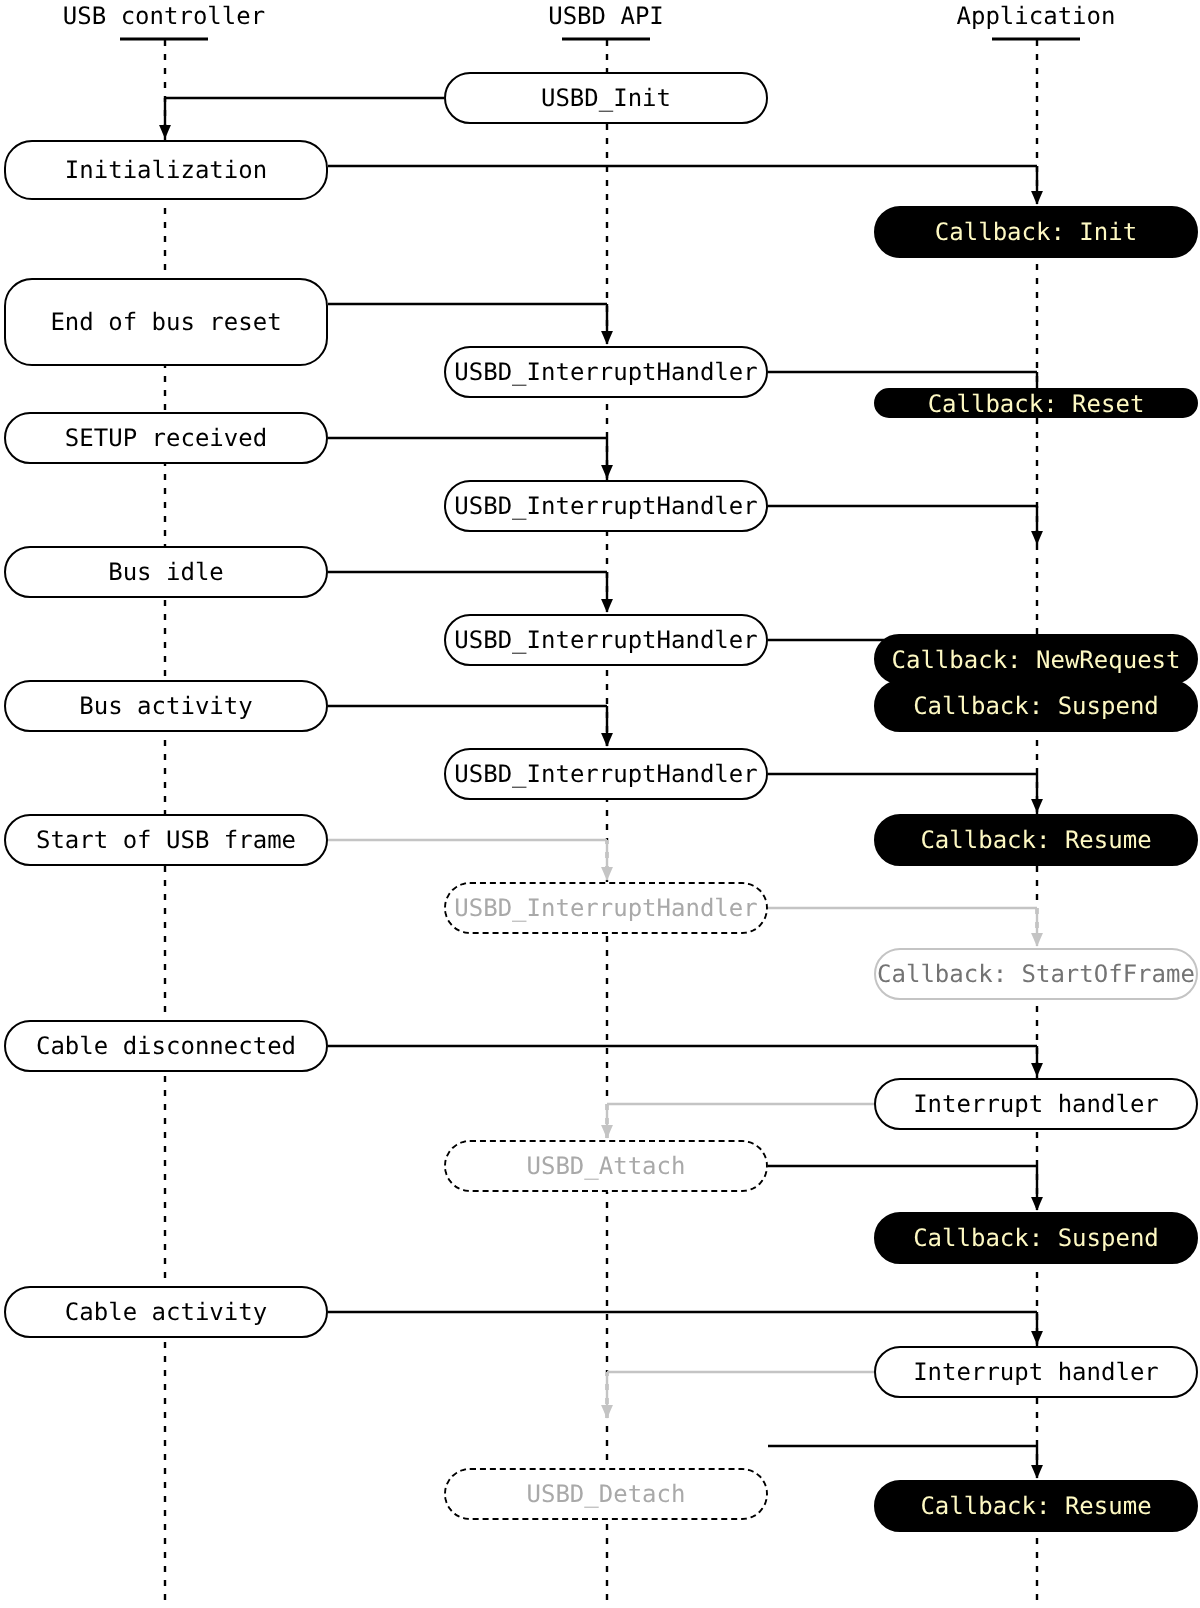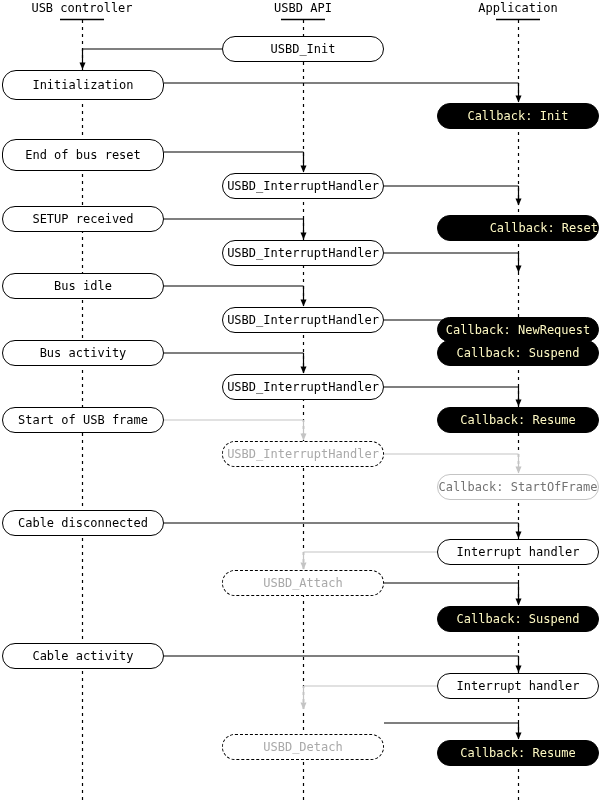--- a/index.html
+++ b/index.html
@@ -174,30 +174,30 @@
   <div id="node-layer">
       <div class="node node-solid" style="left: 222px; top: 36px; width: 162px; height: 26px;">
         <span class="node-label">USBD_Init</span>
       </div>
       <div class="node node-solid" style="left: 2px; top: 70px; width: 162px; height: 30px;">
         <span class="node-label">Initialization</span>
       </div>
       <div class="node node-filled" style="left: 437px; top: 103px; width: 162px; height: 26px;">
         <span class="node-label">Callback: Init</span>
       </div>
-      <div class="node node-solid" style="left: 2px; top: 139px; width: 162px; height: 32px;">
+      <div class="node node-solid" style="left: 2px; top: 139px; width: 162px; height: 44px;">
         <span class="node-label">End of bus reset</span>
       </div>
       <div class="node node-solid" style="left: 222px; top: 173px; width: 162px; height: 26px;">
         <span class="node-label">USBD_InterruptHandler</span>
       </div>
       <div class="node node-solid" style="left: 2px; top: 206px; width: 162px; height: 26px;">
         <span class="node-label">SETUP received</span>
       </div>
-      <div class="node node-filled" style="left: 437px; top: 215px; width: 162px; height: 26px; justify-content: flex-end;">
+      <div class="node node-filled" style="left: 437px; top: 194px; width: 162px; height: 15px;">
         <span class="node-label">Callback: Reset</span>
       </div>
       <div class="node node-solid" style="left: 222px; top: 240px; width: 162px; height: 26px;">
         <span class="node-label">USBD_InterruptHandler</span>
       </div>
       <div class="node node-solid" style="left: 2px; top: 273px; width: 162px; height: 26px;">
         <span class="node-label">Bus idle</span>
       </div>
       <div class="node node-filled" style="left: 437px; top: 273px; width: 162px; height: 25px; margin-top: 44px;">
         <span class="node-label">Callback: NewRequest</span>

